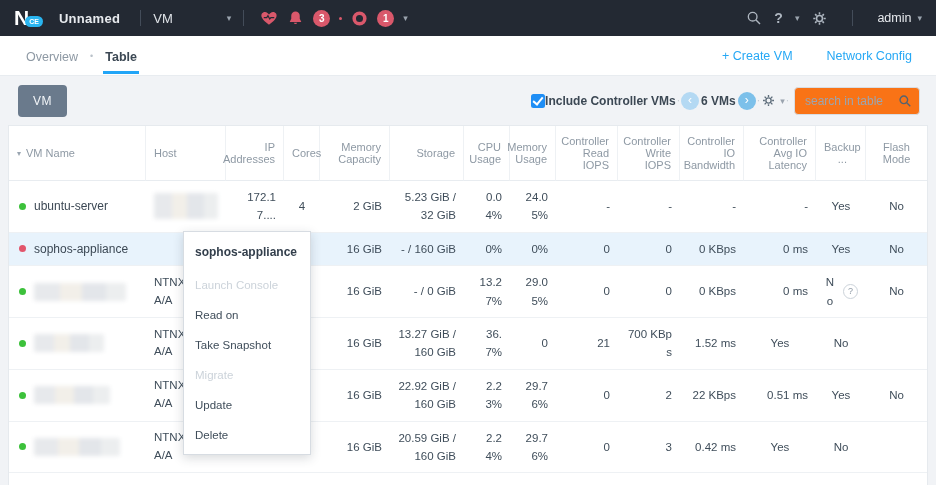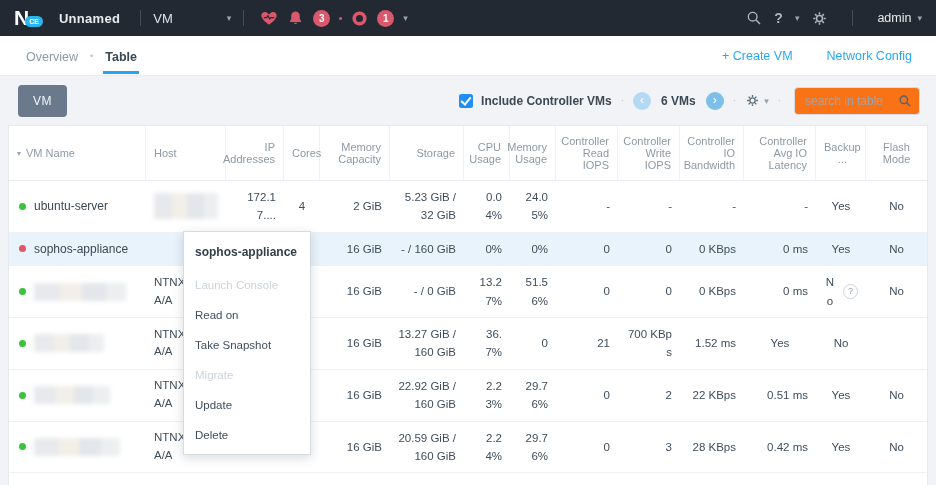--- a/index.html
+++ b/index.html
@@ -30,21 +30,21 @@
   .tab.active { color:#3c4854; font-weight:bold; }
   .tab.active::after { content:""; position:absolute; left:0; right:0; bottom:0; height:3px; background:#22a5f7; }
   .tab-sep { color:#b9c1c9; font-size:9px; margin:0 10px; }
   .tab-spacer { flex:1; }
   .tab-link { font-size:12.5px; color:#26a8f5; margin-left:34px; cursor:pointer; }
 
   
   .toolbar { height:49px; display:flex; align-items:center; padding:0 16px 0 18px; }
   .vm-btn { background:#6a7a8c; color:#f2f5f8; font-size:12px; letter-spacing:.4px; border:none; border-radius:4px; padding:9px 15px; cursor:pointer; }
   .tool-spacer { flex:1; }
-  .tool-right { display:flex; align-items:center; gap:8px; }
+  .tool-right { display:flex; align-items:center; }
   .checkbox { width:14px; height:14px; background:#1f8ef5; border-radius:2.5px; position:relative; cursor:pointer; }
   .checkbox::after { content:""; position:absolute; left:4px; top:1.5px; width:4px; height:8px; border:solid #fff; border-width:0 2px 2px 0; transform:rotate(40deg); }
   .tool-label { font-size:12px; color:#3c4854; font-weight:bold; }
   .sep-dot { color:#c2cad2; font-size:10px; margin:0 1px; }
   .nav-circle { width:18px; height:18px; border-radius:50%; color:#fff; font-size:12px; display:inline-flex; align-items:center; justify-content:center; cursor:pointer; line-height:1; padding-bottom:2px; }
   .nav-prev { background:#b4d9f3; }
   .nav-next { background:#7cc0ea; }
   .vm-count { font-size:12px; color:#3c4854; font-weight:bold; margin:0 2px; }
   .gear-dd { display:flex; align-items:center; gap:4px; cursor:pointer; }
   .search-wrap { position:relative; margin-left:4px; }
@@ -342,21 +342,21 @@
         <div class="td a-right wrap-num">
           <span>16 GiB</span>
         </div>
         <div class="td a-right wrap-num">
           <span>- / 0 GiB</span>
         </div>
         <div class="td a-right wrap-num">
           <span>13.27%</span>
         </div>
         <div class="td a-right wrap-num">
-          <span>51.56%</span>
+          <span>29.05%</span>
         </div>
         <div class="td a-right wrap-num">
           <span>0</span>
         </div>
         <div class="td a-right wrap-num">
           <span>0</span>
         </div>
         <div class="td a-right wrap-num">
           <span>0 KBps</span>
         </div>
@@ -482,23 +482,20 @@
           <span>2.24%</span>
         </div>
         <div class="td a-right wrap-num">
           <span>29.76%</span>
         </div>
         <div class="td a-right wrap-num">
           <span>0</span>
         </div>
         <div class="td a-right wrap-num">
           <span>3</span>
-        </div>
-        <div class="td a-right wrap-num">
-          <span>28 KBps</span>
         </div>
         <div class="td a-right wrap-num">
           <span>0.42 ms</span>
         </div>
         <div class="td a-center wrap-num">
           <span>Yes</span>
         </div>
         <div class="td a-center wrap-num">
           <span>No</span>
         </div>

